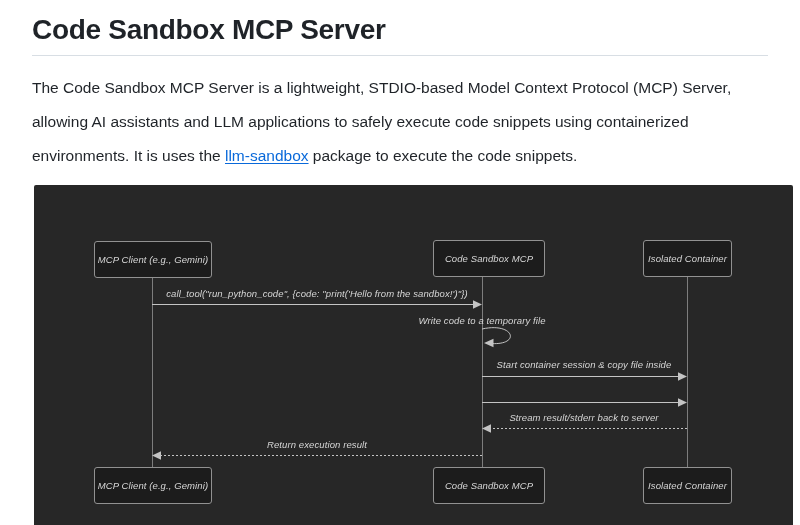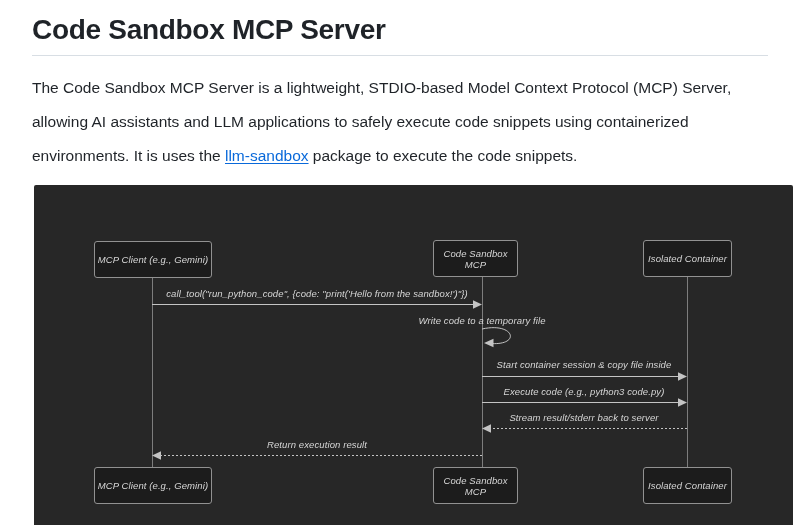--- a/index.html
+++ b/index.html
@@ -27,21 +27,21 @@
     background:var(--diagram-bg); border-radius:2px; overflow:hidden;
     font-family:"Liberation Sans", sans-serif;
     font-style:italic;
   }
   .actor{
     position:absolute; width:118px; height:37px;
     background:var(--node-fill); border:1px solid var(--node-border); border-radius:3px;
     color:var(--diagram-text); font-size:9.5px; letter-spacing:0.1px;
     display:flex; align-items:center; justify-content:center; text-align:center;
   }
-  .actor.server{width:85px;}
+  .actor.server{width:112px;}
   .actor.container{width:89px;}
   .msg-label{
     position:absolute; transform:translateX(-50%); white-space:nowrap;
     color:var(--diagram-text); font-size:9.5px; line-height:12px; letter-spacing:0.1px;
   }
   svg.overlay{position:absolute; left:0; top:0; display:block;}
   .lifeline{stroke:var(--lifeline); stroke-width:1;}
   .msg{stroke:var(--line); stroke-width:1; fill:none;}
   .msg.dotted{stroke-dasharray:2,2;}
   .head{fill:var(--line); stroke:none;}
@@ -86,18 +86,17 @@
     <div class="actor server" style="left:399px; top:55px;">Code Sandbox MCP</div>
     <div class="actor container" style="left:609px; top:55px;">Isolated Container</div>
 
     <div class="actor client" style="left:60px; top:282px;">MCP Client (e.g., Gemini)</div>
     <div class="actor server" style="left:399px; top:282px;">Code Sandbox MCP</div>
     <div class="actor container" style="left:609px; top:282px;">Isolated Container</div>
 
     <div class="msg-label" style="left:283px; top:103px;">call_tool("run_python_code", {code: "print('Hello from the sandbox!')"})</div>
     <div class="msg-label" style="left:448px; top:130px;">Write code to a temporary file</div>
     <div class="msg-label" style="left:550px; top:174px;">Start container session &amp; copy file inside</div>
-    <div class="msg-label" style="left:550px; top:201px;">Execute code (e.g., python3 code.py)</div>
     <div class="msg-label" style="left:550px; top:227px;">Stream result/stderr back to server</div>
     <div class="msg-label" style="left:283px; top:254px;">Return execution result</div>
   </div>
 
 </main>
 
 </body></html>

